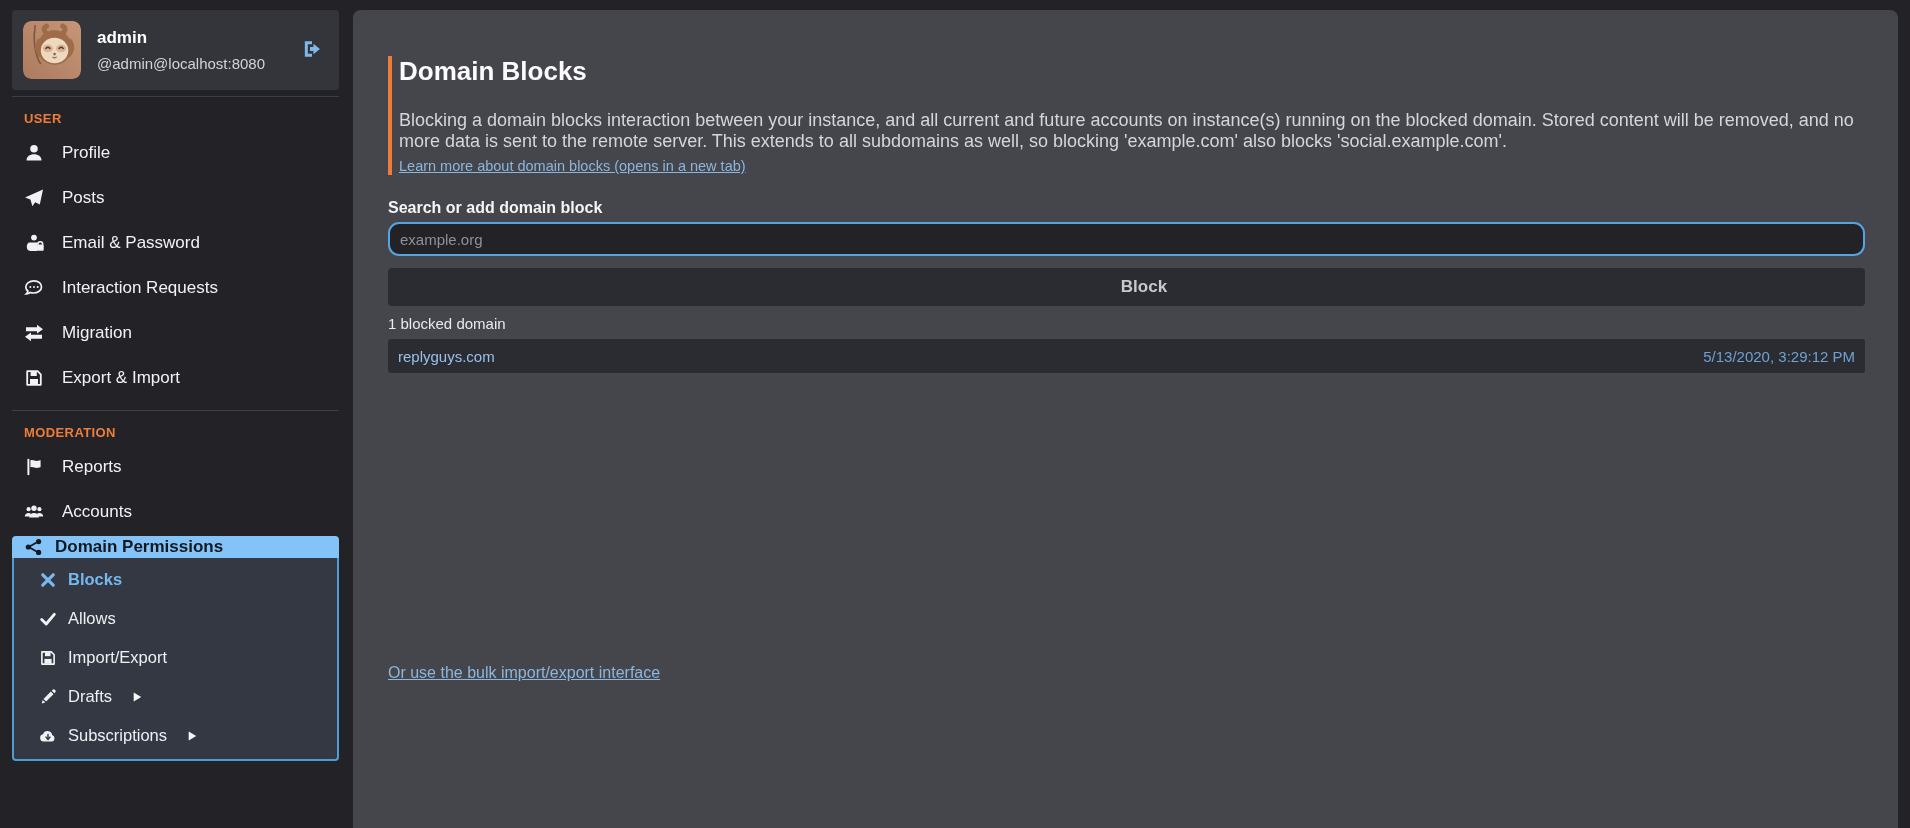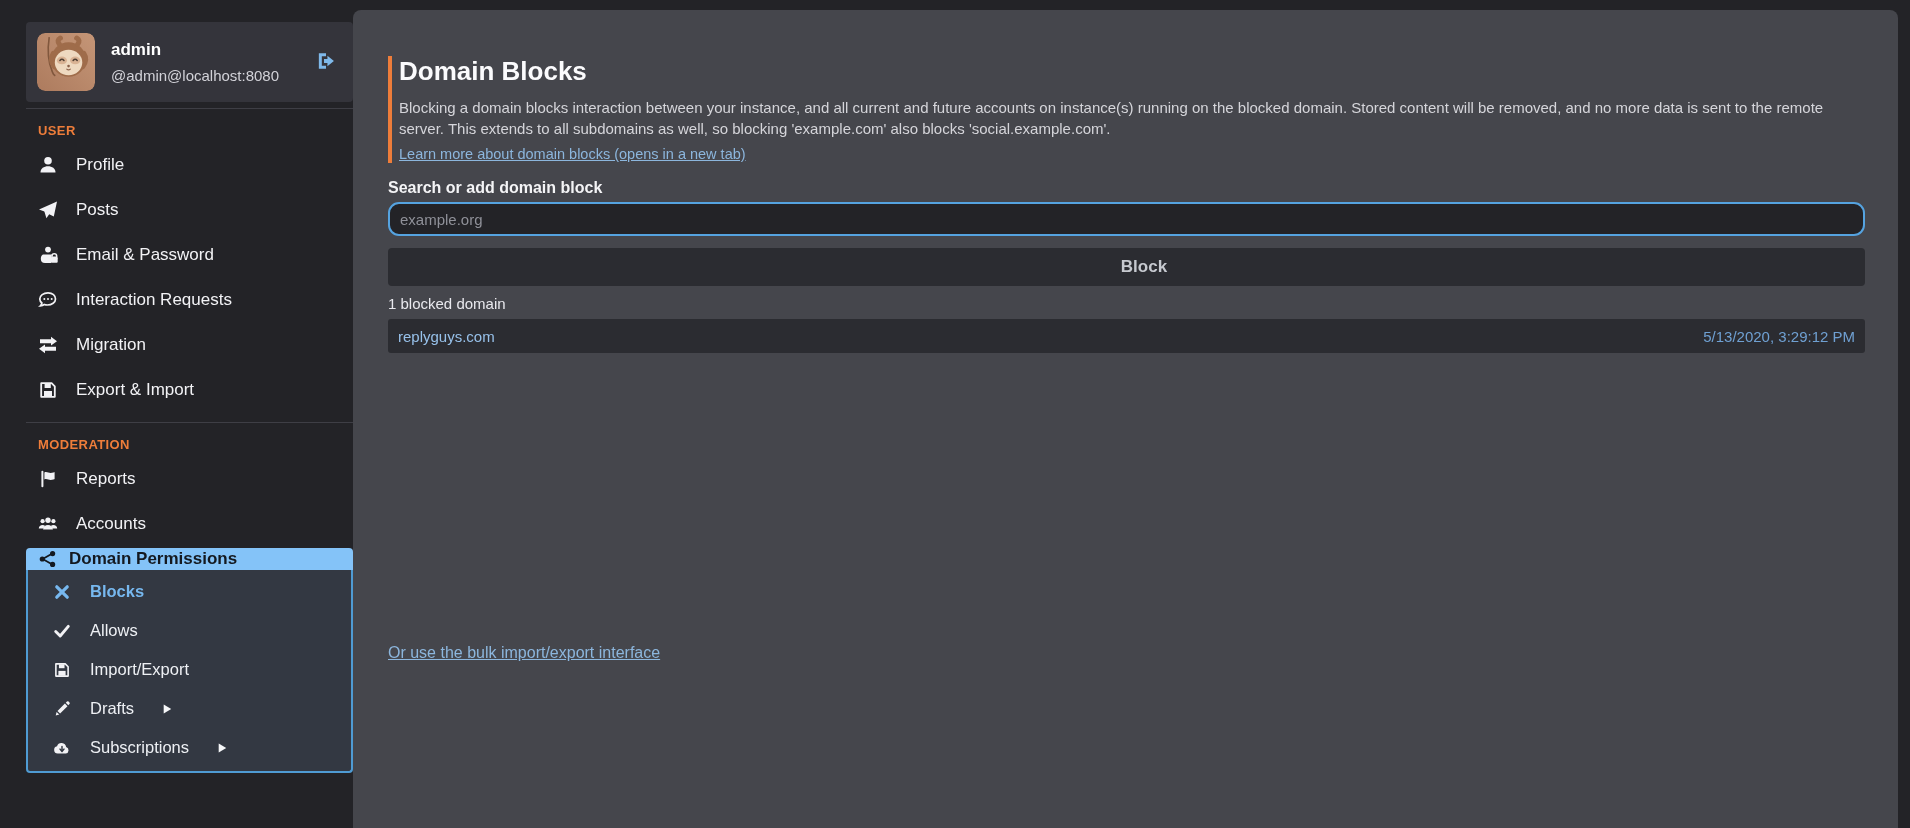--- a/index.html
+++ b/index.html
@@ -8,21 +8,21 @@
     background:#232327;
     font-family:"Liberation Sans","DejaVu Sans",sans-serif;
     color:#f2f2f5;
     overflow:hidden;
     position:relative;
   }
   .icon { display:inline-flex; width:20px; height:20px; flex:0 0 auto; align-items:center; justify-content:center; }
   .icon svg { width:100%; height:100%; display:block; }
 
   
-  .sidebar { position:absolute; left:26px; top:10px; width:327px;margin-top:12px; }
+  .sidebar { position:absolute; left:12px; top:10px; width:327px; }
   .user-card {
     background:#34343b; border-radius:4px; height:80px;
     display:flex; align-items:center; padding:11px; gap:16px;
   }
   .avatar { width:58px; height:58px; border-radius:8px; overflow:hidden; flex:0 0 auto; }
   .avatar svg { width:100%; height:100%; display:block; }
   .user-meta { display:flex; flex-direction:column; gap:7px; }
   .user-name { font-weight:bold; font-size:17px; color:#ffffff; }
   .user-handle { font-size:15px; color:#d2d2d8; }
   .logout-btn { margin-left:auto; margin-right:4px; background:none; border:none; cursor:pointer; color:#7fb9ea; width:24px; height:24px; padding:0; }
@@ -49,41 +49,41 @@
     padding:1px 12px; font-size:17px; cursor:pointer; line-height:20px;
   }
   .dp-header .icon { color:#141920; }
   .submenu {
     background:#333842;
     border:2px solid #4f9bd3; border-top:none;
     border-radius:0 0 4px 4px;
     padding:2px 0 4px 0;
   }
   .submenu-item {
-    display:flex; align-items:center; gap:19px;
+    display:flex; align-items:center; gap:11px;
     padding:10px 12px 10px 25px; font-size:16.5px; color:#eef0f4; cursor:pointer; line-height:19px;
   }
   .submenu-item .icon { width:18px; height:18px; color:#f2f2f5; }
   .submenu-item.active { color:#77b8ef; font-weight:bold; }
   .submenu-item.active .icon { color:#77b8ef; }
   .caret { width:12px; height:12px; margin-left:8px; color:#f6f7f9; display:inline-flex; }
   .caret svg { width:100%; height:100%; }
 
   
   .main-panel {
     position:absolute; left:353px; top:10px; right:12px; bottom:0;
     background:#45464c; border-radius:8px 8px 0 0;
     padding:46px 33px 0 35px;
   }
   .page-header { border-left:4px solid #ee7d3a; padding-left:7px; }
   .page-title { font-size:26px; line-height:30px; font-weight:bold; color:#fbfbfd; }
-  .page-desc { margin-top:12px; font-size:15px; line-height:20.5px; color:#d5d5da; max-width:1480px; }
+  .page-desc { margin-top:24px; font-size:18px; line-height:20.5px; color:#d5d5da; max-width:1480px; }
   .learn-link { display:inline-block; margin-top:7px; font-size:14.5px; color:#8cb6dd; text-decoration:underline; cursor:pointer; }
 
-  .block-form { margin-top:16px; }
+  .block-form { margin-top:24px; }
   .form-label { display:block; font-size:16px; line-height:18px; font-weight:bold; color:#f4f4f6; }
   .domain-input {
     margin-top:5px; width:100%; height:34px;
     background:#232327; border:2px solid #55a3e0; border-radius:11px;
     color:#86efac; font-size:15px; padding:0 10px;
     font-family:"Liberation Sans","DejaVu Sans",sans-serif;
     outline:none; display:block;
   }
   .domain-input::placeholder { color:#8f9098; opacity:1; }
   .block-btn {

